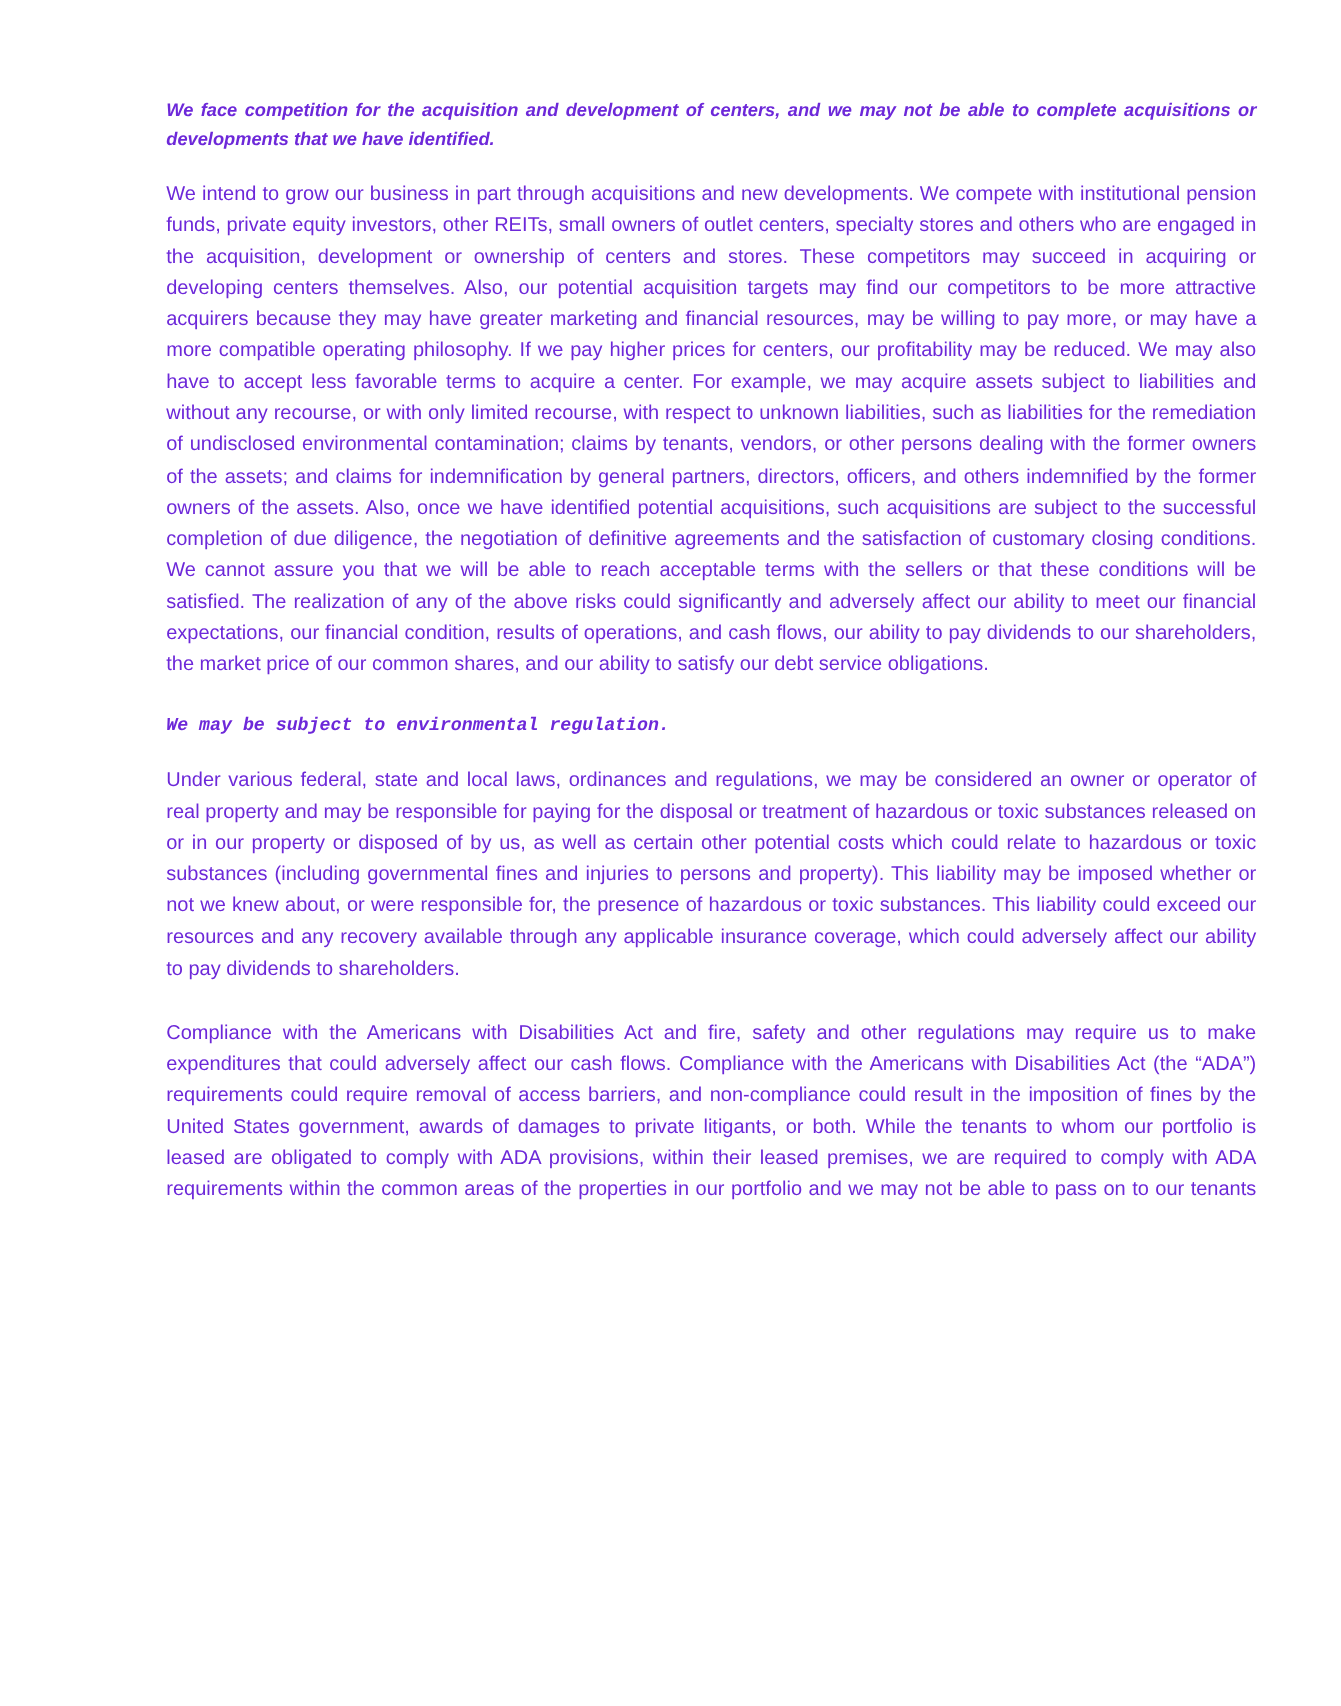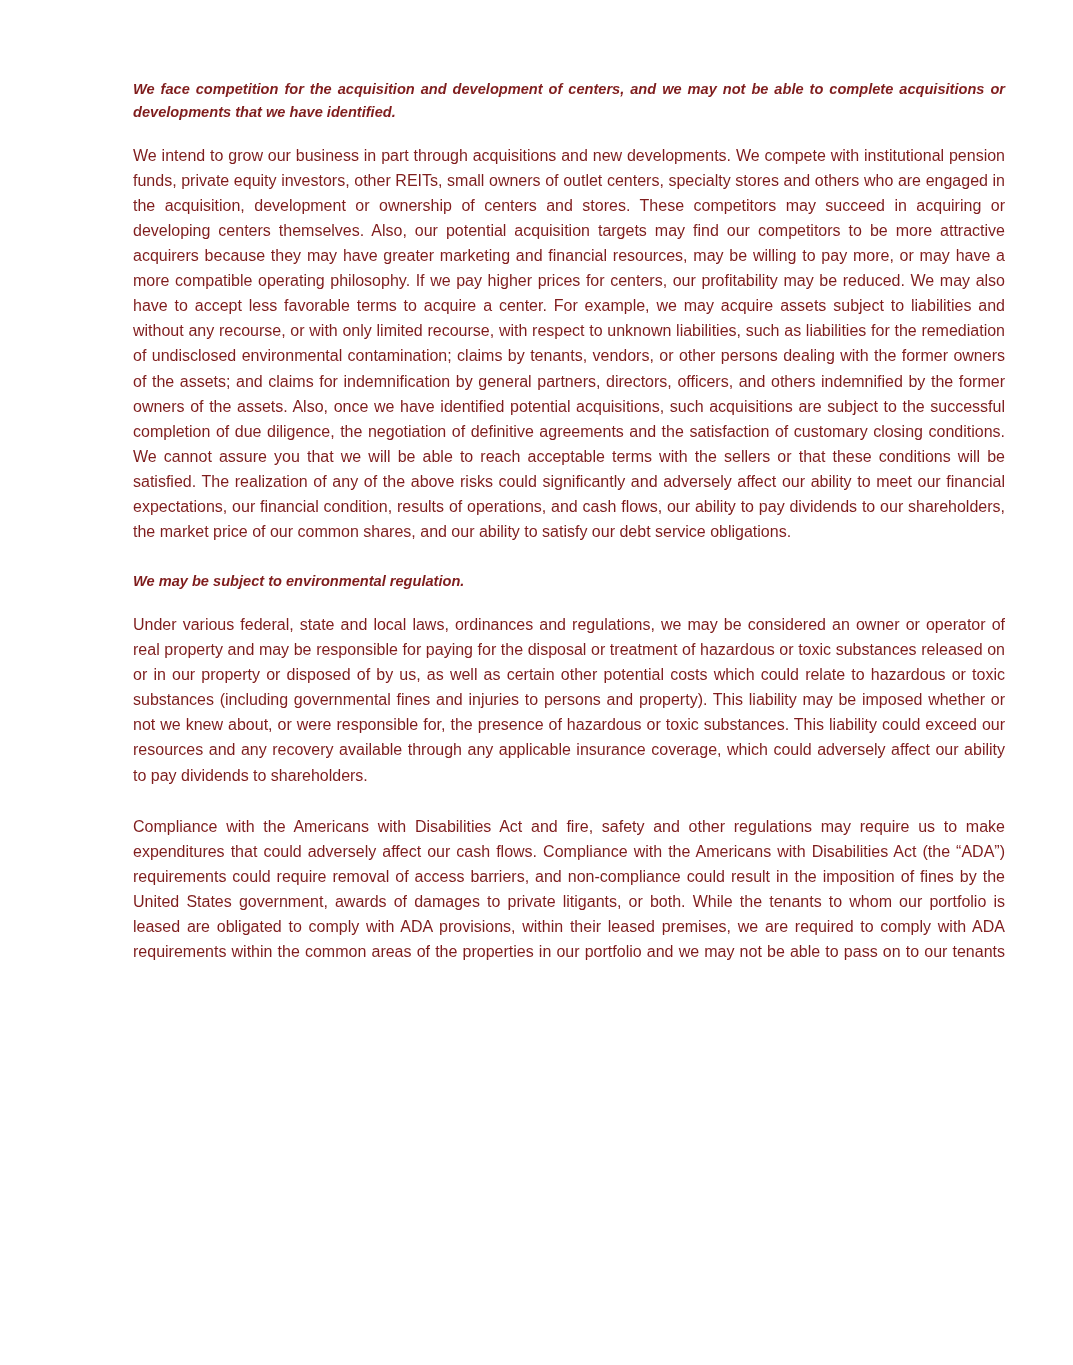--- a/index.html
+++ b/index.html
@@ -6,21 +6,21 @@
     margin: 0;
     padding: 0;
     background: #ffffff;
   }
   .page {
     position: relative;
     width: 1073px;
     height: 964px;
     background: #ffffff;
     font-family: "Liberation Sans", sans-serif;
-    color: #7f1d1d;
+    color: #6d28d9;
     box-sizing: border-box;
   }
   .content {
     position: absolute;
     left: 133px;
     top: 78px;
     width: 872px;
   }
   .heading {
     font-weight: bold;
@@ -35,20 +35,21 @@
     font-size: 16px;
     line-height: 1.565;
     text-align: justify;
     text-justify: inter-word;
     margin: 0 0 26px 0;
   }
   .para.last {
     margin-bottom: 16px;
   }
   .heading.tight {
+    font-family: Liberation Mono, monospace;
   }
   .footer {
     position: absolute;
     left: 0;
     top: 1281px;
     width: 100%;
     text-align: center;
     font-size: 14.6px;
   }
 </style>

